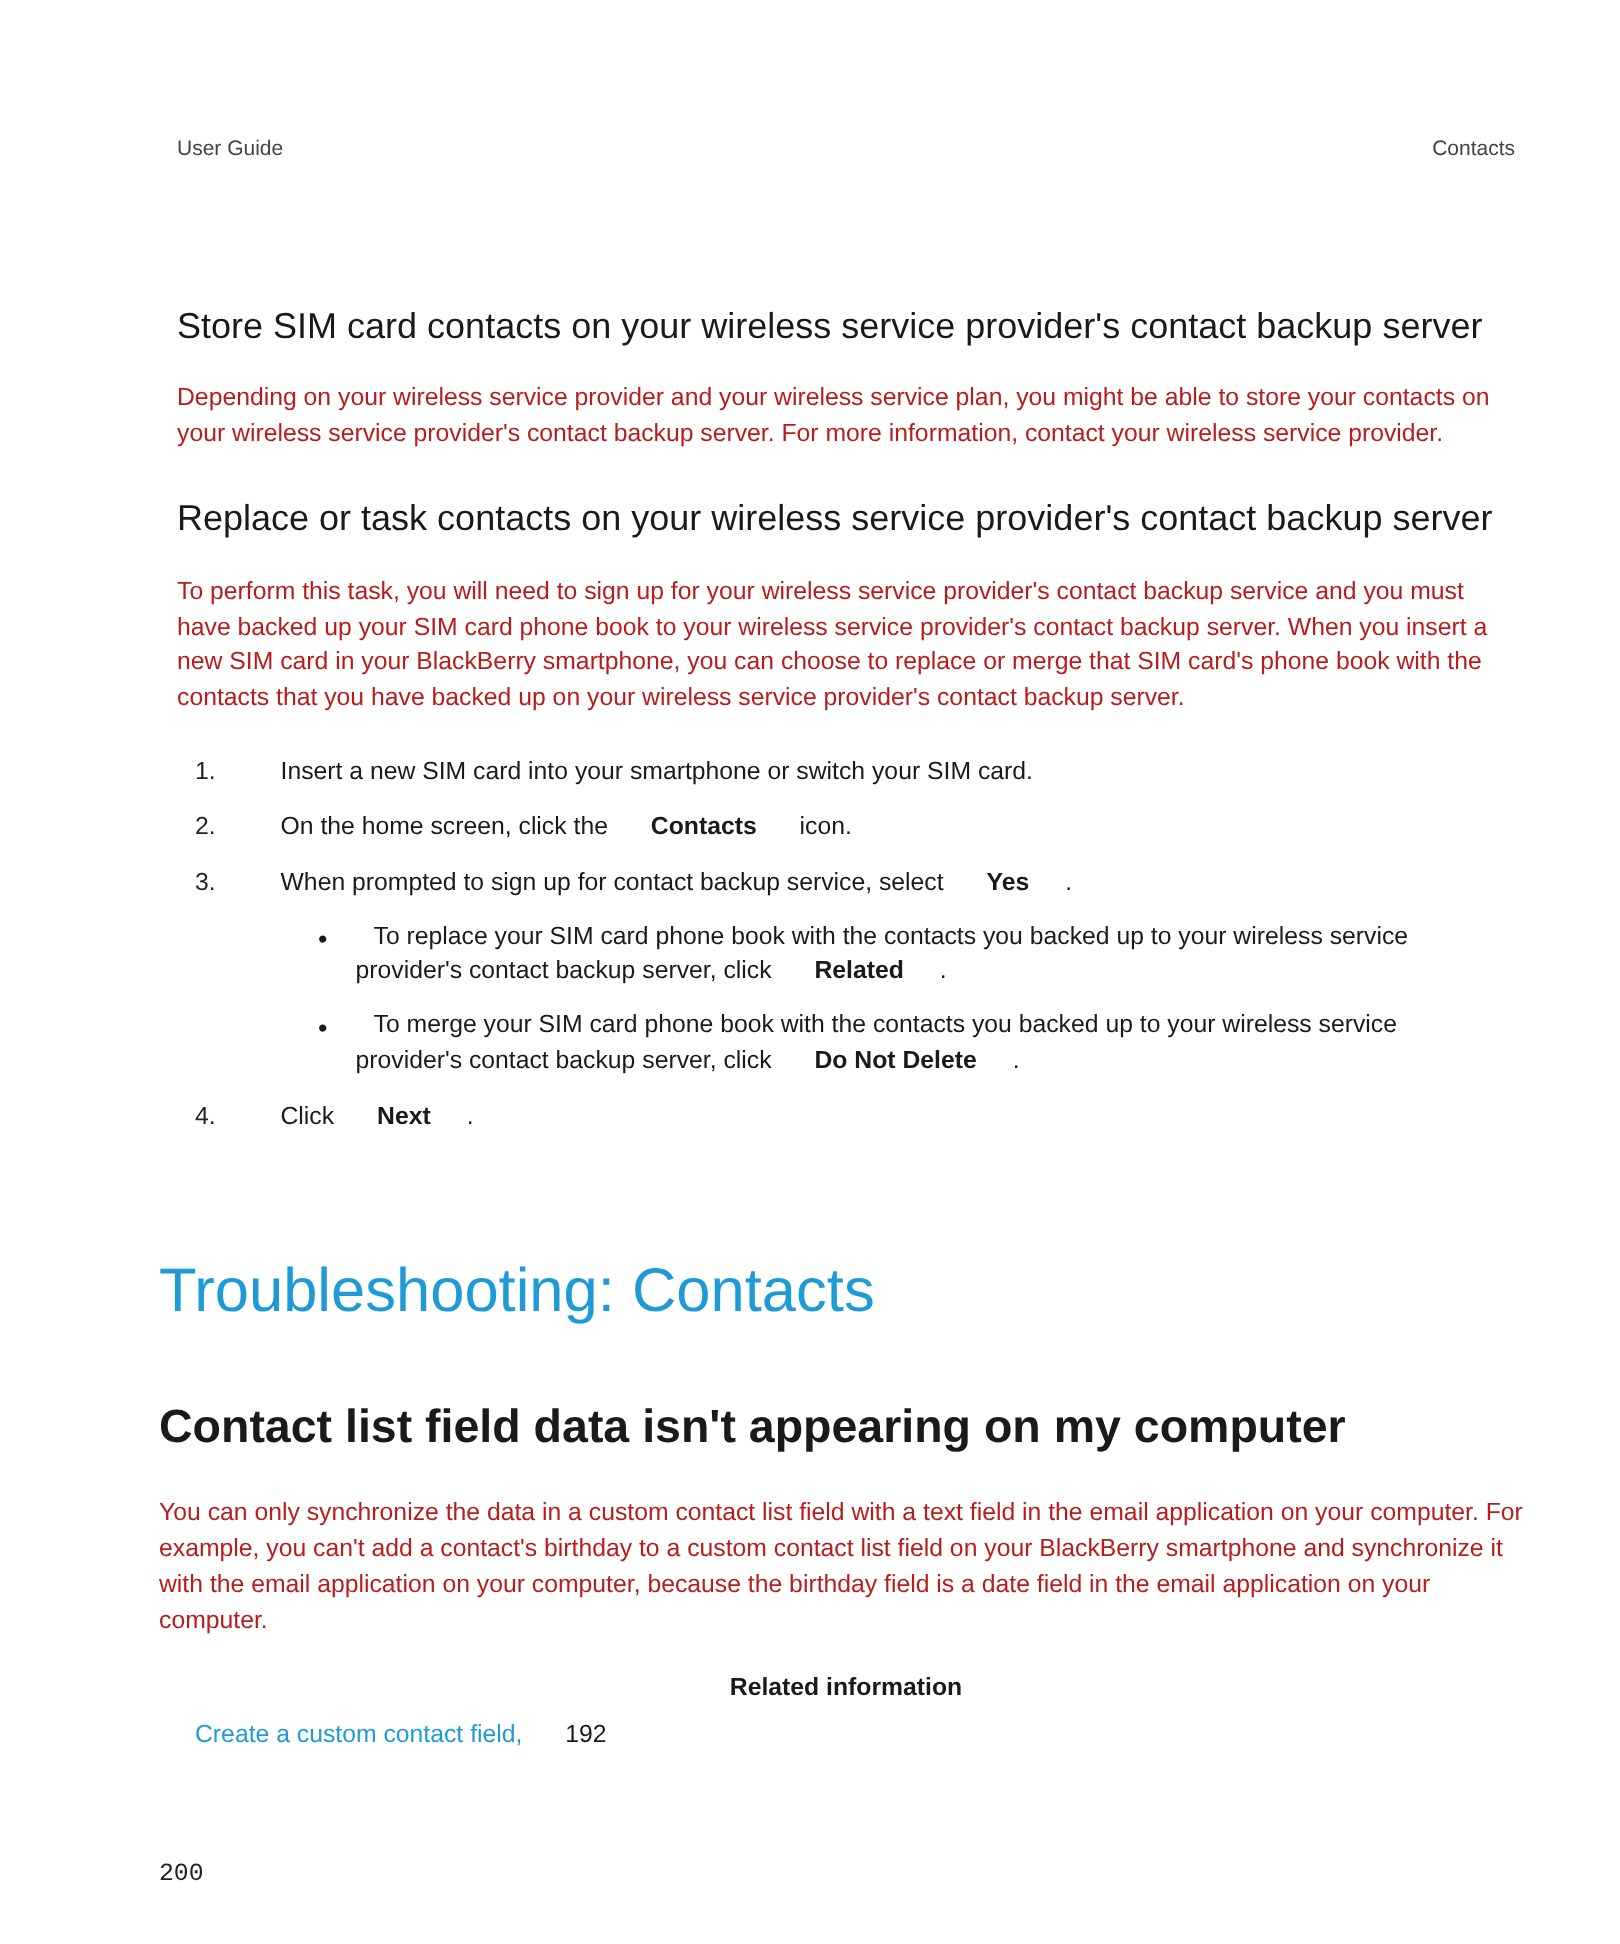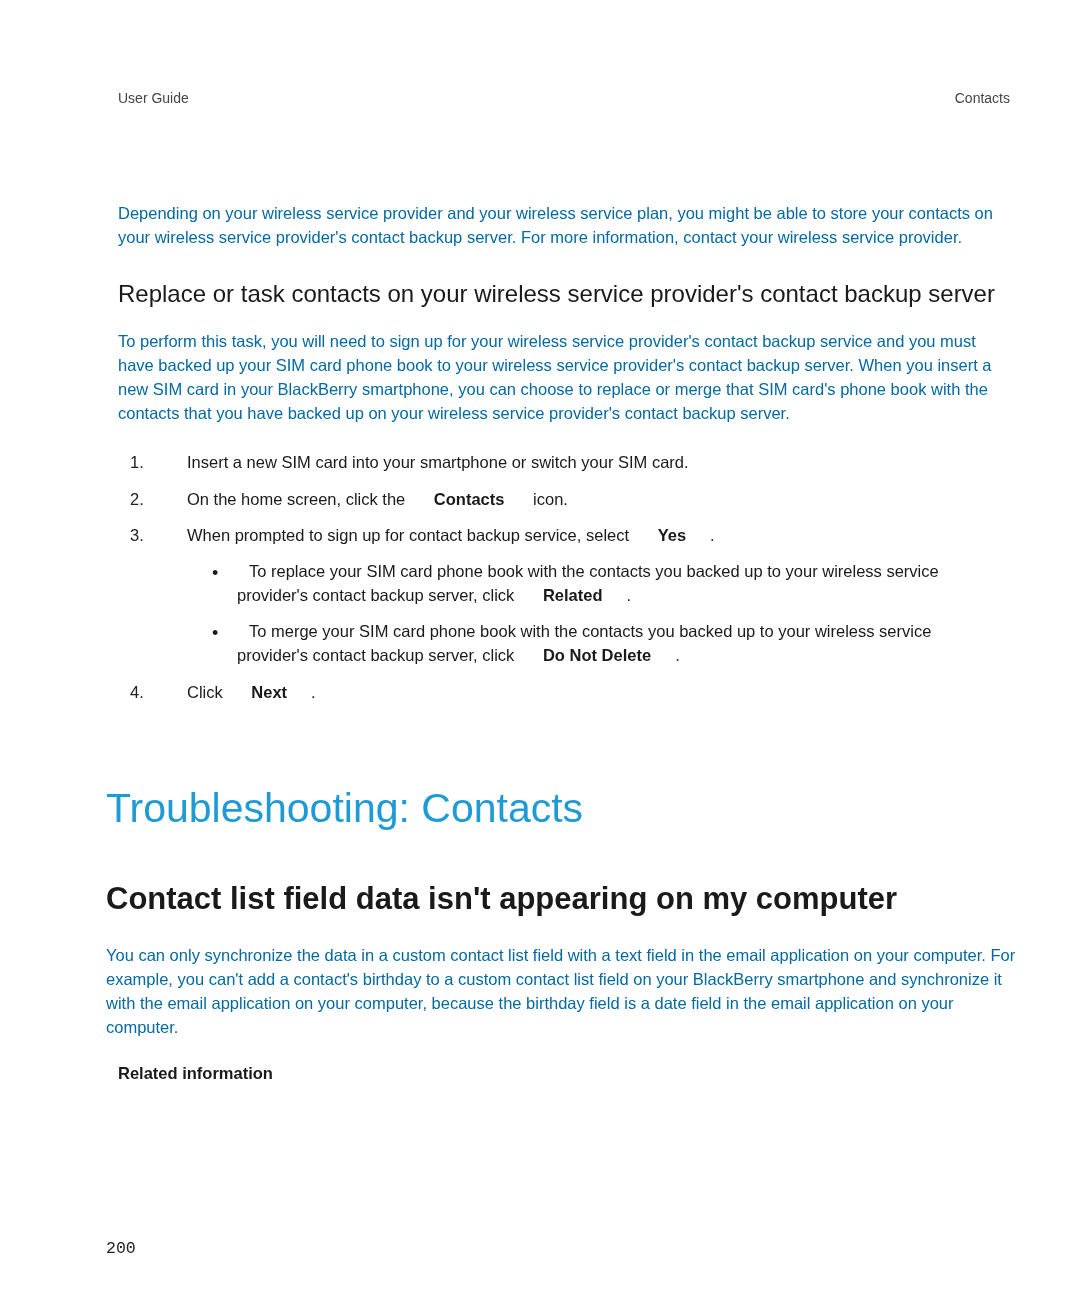--- a/index.html
+++ b/index.html
@@ -26,21 +26,21 @@
     .h3 {
       font-size: 24px;
       font-weight: 400;
       line-height: 1.35;
       color: #1a1a1a;
       margin-bottom: 20px;
     }
     .body-text {
       font-size: 16.5px;
       line-height: 1.45;
-      color: #0369a1;
+      color: #b91c1c;
       margin-bottom: 24px;
     }
     .section2 {
       margin-top: 28px;
     }
     ol.steps {
       list-style: none;
       counter-reset: step;
       margin-top: 18px;
       margin-bottom: 18px;
@@ -92,20 +92,21 @@
       font-weight: 700;
       color: #1a1a1a;
       margin-bottom: 26px;
       line-height: 1.25;
     }
     .related-heading {
       font-size: 16.5px;
       font-weight: 700;
       margin-top: 20px;
       margin-bottom: 4px;
+      text-align: center;
     }
     .link-line {
       font-size: 16.5px;
     }
     .link {
       color: #1e9bd7;
     }
     .page-number {
       position: absolute;
       left: 70px;
@@ -117,20 +118,21 @@
   </style>
 </head>
 <body>
 
 <div class="header">
   <span>User Guide</span>
   <span>Contacts</span>
 </div>
 
 <div>
+  <h3 class="h3">Store SIM card contacts on your wireless service provider's contact backup server</h3>
   <p class="body-text">Depending on your wireless service provider and your wireless service plan, you might be able to store your contacts on your wireless service provider's contact backup server. For more information, contact your wireless service provider.</p>
 </div>
 
 <div class="section2">
   <h3 class="h3">Replace or task contacts on your wireless service provider's contact backup server</h3>
   <p class="body-text">To perform this task, you will need to sign up for your wireless service provider's contact backup service and you must have backed up your SIM card phone book to your wireless service provider's contact backup server. When you insert a new SIM card in your BlackBerry smartphone, you can choose to replace or merge that SIM card's phone book with the contacts that you have backed up on your wireless service provider's contact backup server.</p>
 
   <ol class="steps">
     <li><span>Insert a new SIM card into your smartphone or switch your SIM card.</span></li>
     <li>
@@ -154,15 +156,18 @@
 </div>
 
 <h1 class="h1-blue">Troubleshooting: Contacts</h1>
 
 <h2 class="h2-black">Contact list field data isn't appearing on my computer</h2>
 
 <p class="body-text">You can only synchronize the data in a custom contact list field with a text field in the email application on your computer. For example, you can't add a contact's birthday to a custom contact list field on your BlackBerry smartphone and synchronize it with the email application on your computer, because the birthday field is a date field in the email application on your computer.</p>
 
 <div>
   <p class="related-heading">Related information</p>
+  <p class="link-line">
+    <span class="link">Create a custom contact field,</span><span> 192</span>
+  </p>
 </div>
 
 <div class="page-number">200</div>
 
 </body></html>

